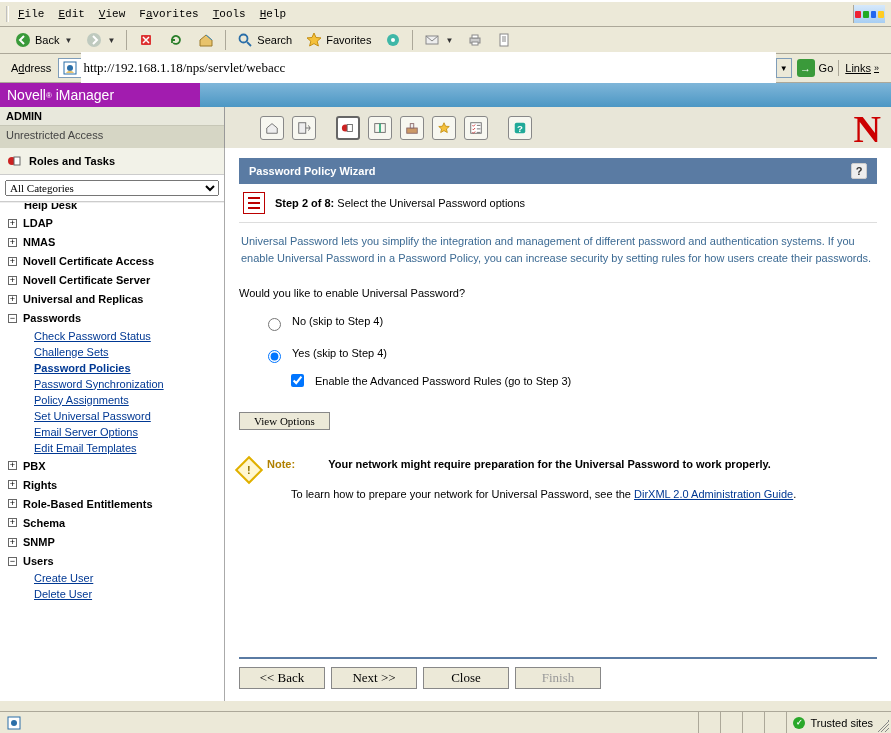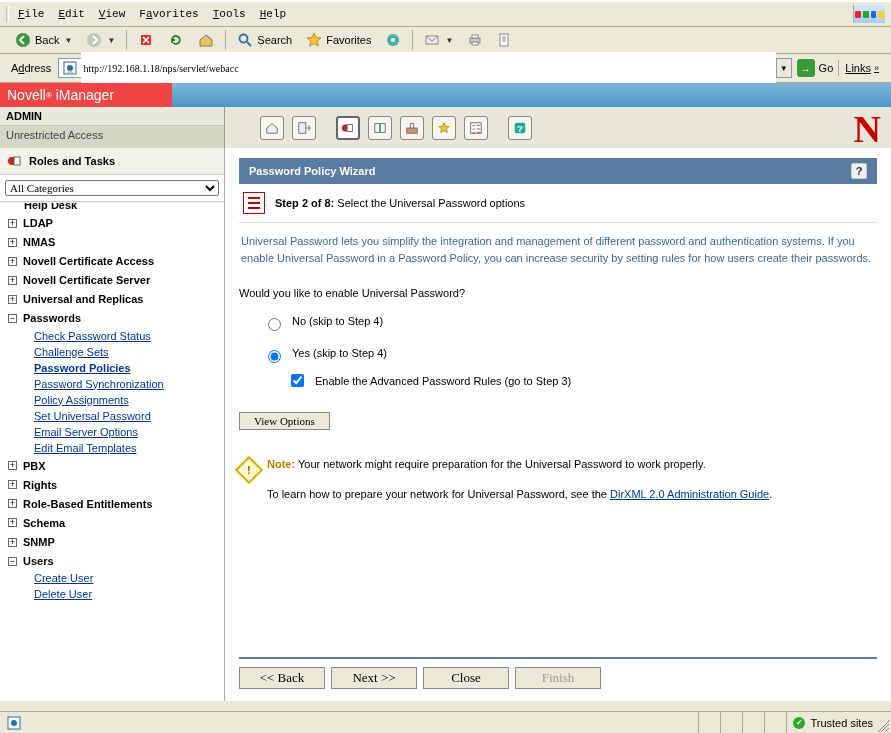--- a/index.html
+++ b/index.html
@@ -21,29 +21,29 @@
   .tbtn { display: flex; align-items: center; gap: 4px; padding: 2px 5px; border-radius: 3px; cursor: default; }
   .ic { display: inline-flex; width: 16px; height: 16px; align-items: center; justify-content: center; }
   .ic svg { width: 16px; height: 16px; }
   .dd { font-size: 8px; color: #333; margin-left: 1px; }
 
   
   .addrbar { display: flex; align-items: center; gap: 5px; padding: 4px 6px; background: #ece9d8; border-bottom: 1px solid #aca899; }
   .addrbar label { padding-right: 2px; }
   .addrinput { flex: 1; display: flex; align-items: center; background: #fff; border: 1px solid #7f9db9; height: 20px; }
   .addrinput .ieicon { width: 16px; height: 16px; margin: 0 3px; }
-  .addrinput input { flex: 1; border: 0; outline: none; font-family: Tahoma; font-size: 10px; height: 32px; }
+  .addrinput input { flex: 1; border: 0; outline: none; font-family: Tahoma; font-size: 13px; height: 32px; }
   .addrinput .addrdd { width: 15px; height: 18px; border-left: 1px solid #7f9db9; display: flex; align-items: center; justify-content: center; background: #ece9d8; font-size: 8px; }
   .gobtn { display: flex; align-items: center; gap: 4px; }
   .gobtn .gi { width: 18px; height: 18px; border-radius: 3px; background: #3a9a3a; display: flex; align-items: center; justify-content: center; color: #fff; font-weight: bold; }
   .linksbar { padding: 2px 6px; border-left: 1px solid #aca899; display: flex; align-items: center; gap: 3px; text-decoration: underline; }
   
   
   .banner { height: 24px; display: flex; align-items: stretch; }
-  .banner-left { width: 172px; background: #ef4444; color: #fff; font-size: 14px; display: flex; align-items: center; padding-left: 7px; font-family: "Trebuchet MS", sans-serif; }
+  .banner-left { width: 200px; background: #a21caf; color: #fff; font-size: 14px; display: flex; align-items: center; padding-left: 7px; font-family: "Trebuchet MS", sans-serif; }
   .banner-left .reg { font-size: 8px; vertical-align: super; }
   .banner-right { flex: 1; background: linear-gradient(to bottom,#7fb6d9 0%, #4c97c4 100%); position: relative; }
 
   
   .adminbar { display: flex; height: 41px; }
   .adminleft { width: 225px; background: #d6d6c5; border-right: 1px solid #999; }
   .adminleft .al1 { font-weight: bold; padding: 3px 6px; background: #e8e8dc; border-bottom: 1px solid #c7c7b7; }
   .adminleft .al2 { padding: 3px 6px; color: #444; }
   .adminright { flex: 1; background: #e8e6d8; display: flex; align-items: center; padding-left: 35px; position: relative; }
   .tbicon { width: 24px; height: 24px; border: 1px solid #888; border-radius: 3px; margin-right: 8px; display: flex; align-items: center; justify-content: center; background: #f7f7f0; }
@@ -78,22 +78,22 @@
   .qsec { margin-top: 14px; }
   .optrow { margin: 16px 0 0 24px; display: flex; align-items: flex-start; gap: 8px; }
   .subopt { margin: 8px 0 0 48px; display: flex; align-items: center; gap: 8px; }
   .viewopt { margin: 22px 0 0 0; }
   .viewopt button { font-family: Tahoma; font-size: 11px; padding: 2px 14px; border: 1px solid #888; background: #ece9d8; }
   .notebox { margin-top: 28px; }
   .noteline { display: flex; align-items: flex-start; gap: 8px; }
   .noteicon { width: 20px; height: 20px; border: 2px solid #e0b000; background: #fff7d0; transform: rotate(45deg); display: flex; align-items: center; justify-content: center; margin-top: 2px; }
   .noteicon span { transform: rotate(-45deg); font-weight: bold; color: #8a6d00; }
   .notebox .nt { font-weight: bold; color: #b08000; }
-  .notebox .nb { font-weight: normal; }
-  .notebody { margin: 8px 0 0 28px; }
+  .notebox .nb { font-weight: bold; margin-left: 30px; }
+  .notebody { margin: 8px 0 0 52px; }
   .notebody a { color: #003893; text-decoration: underline; }
   .wiz-buttons { position: absolute; bottom: 12px; left: 14px; right: 14px; border-top: 2px solid #5a7ba3; padding-top: 8px; display: flex; gap: 6px; }
   .wiz-buttons button { font-family: Tahoma; font-size: 13px; width: 86px; padding: 2px 0; border: 1px solid #888; background: #ece9d8; }
   .wiz-buttons button[disabled] { color: #999; }
 
   
   .statusbar { position: absolute; bottom: 0; left: 0; right: 0; height: 22px; background: #ece9d8; border-top: 1px solid #aca899; display: flex; align-items: center; }
   .statusbar .sb-l { flex: 1; padding: 0 6px; display: flex; align-items: center; gap: 6px; }
   .statusbar .sb-r { display: flex; align-items: center; gap: 4px; padding: 0 18px 0 6px; border-left: 1px solid #aca899; height: 100%; }
   .statusbar .cell { width: 22px; height: 100%; border-left: 1px solid #aca899; }

